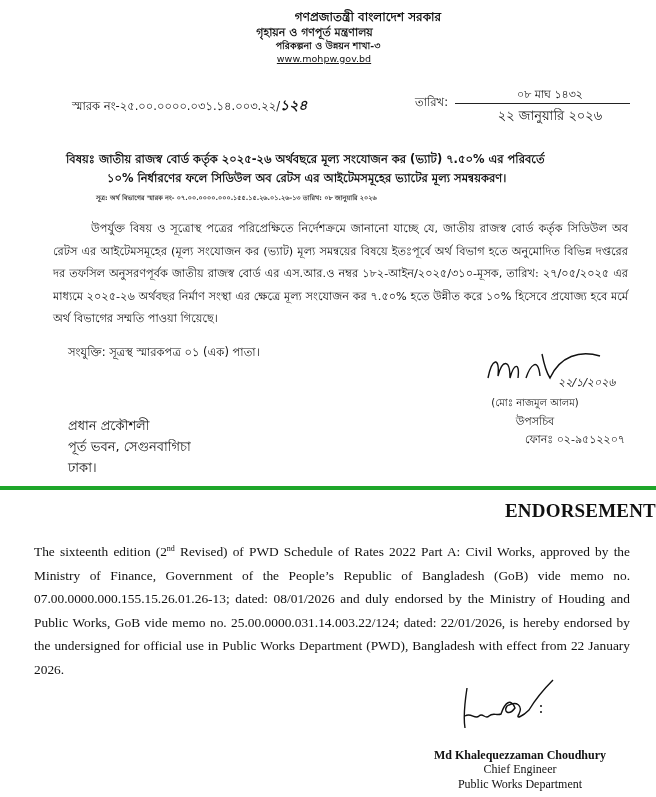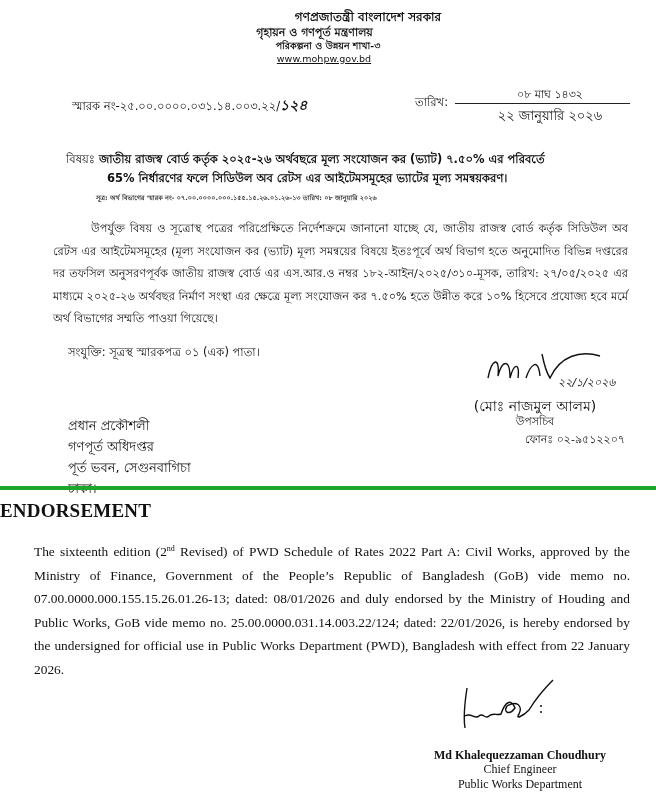--- a/index.html
+++ b/index.html
@@ -14,39 +14,39 @@
   .hdr4 { left: 0; width: 648px; top: 53px; font-size: 9.5px; text-decoration: underline; }
 
   .memo { left: 72px; top: 94px; font-size: 11.5px; text-align: center; }
   .memo .hand { font-style: italic; font-size: 14px; font-weight: bold; }
   .date-label { left: 415px; top: 94px; font-size: 11.5px; }
   .date-bn { left: 470px; width: 160px; top: 86px; font-size: 11px; text-align: center; }
   .date-line { left: 455px; width: 175px; top: 103px; height: 0; border-top: 1px solid #222; }
   .date-en { left: 470px; width: 160px; top: 106px; font-size: 13px; text-align: center; }
 
   .subject { left: 66px; top: 150px; width: 580px; font-size: 11.5px; font-weight: bold; line-height: 19px; }
-  .subject .lbl { font-weight: normal; }
+  .subject .lbl { font-weight: bold; }
   .subject .l2 { padding-left: 41px; display: block; }
   .ref { left: 96px; top: 193px; font-size: 6.5px; font-weight: bold; color: #333; }
 
   .body-p { left: 53px; top: 218px; width: 575px; font-size: 11.3px; line-height: 22.5px; text-align: justify; }
   .body-p .indent { display: inline-block; width: 38px; }
 
   .attach { left: 68px; top: 344px; font-size: 11.5px; }
 
   .sig1 { left: 480px; top: 348px; width: 150px; height: 45px; }
-  .sig1-name { left: 465px; width: 140px; top: 395px; font-size: 14px; text-align: center; }
+  .sig1-name { left: 465px; width: 140px; top: 395px; font-size: 10px; text-align: center; }
   .sig1-title { left: 465px; width: 140px; top: 413px; font-size: 11px; text-align: center; }
   .sig1-phone { left: 465px; top: 431px; font-size: 11px; width: 160px; text-align: right; }
 
   .recipient { left: 68px; top: 415px; font-size: 13px; line-height: 21px; }
 
   .divider { left: 0; top: 486px; width: 656px; height: 4px; background: #1ea62a; }
 
-  .endorse-title { left: 0; width: 656px; top: 500px; font-family: "Liberation Serif", serif; font-weight: bold; font-size: 19px; text-align: left; letter-spacing: 0.2px; }
+  .endorse-title { left: 0; width: 656px; top: 500px; font-family: "Liberation Serif", serif; font-weight: bold; font-size: 19px; text-align: right; letter-spacing: 0.2px; }
 
   .endorse-body { left: 34px; top: 540px; width: 596px; font-family: "Liberation Serif", serif; font-size: 13.4px; line-height: 23.5px; text-align: justify; }
   .endorse-body sup { font-size: 8px; line-height: 0; }
 
   .sig2 { left: 445px; top: 676px; width: 115px; height: 55px; }
   .sig2-name { left: 360px; width: 320px; top: 748px; font-family: "Liberation Serif", serif; font-weight: bold; font-size: 12px; text-align: center; }
   .sig2-title { left: 360px; width: 320px; top: 762px; font-family: "Liberation Serif", serif; font-size: 12px; text-align: center; }
   .sig2-dept { left: 360px; width: 320px; top: 777px; font-family: "Liberation Serif", serif; font-size: 12px; text-align: center; }
 </style>
 </head>
@@ -59,39 +59,38 @@
 
 <div class="abs memo bn"><span>স্মারক নং-২৫.০০.০০০০.০৩১.১৪.০০৩.২২/</span><span class="hand">১২৪</span></div>
 <div class="abs date-label bn">তারিখ:</div>
 <div class="abs date-bn bn">০৮ মাঘ ১৪৩২</div>
 <div class="abs date-line"></div>
 <div class="abs date-en bn">২২ জানুয়ারি ২০২৬</div>
 
 <div class="abs subject bn">
   <span class="lbl">বিষয়ঃ</span>
   <span>জাতীয় রাজস্ব বোর্ড কর্তৃক ২০২৫-২৬ অর্থবছরে মূল্য সংযোজন কর (ভ্যাট) ৭.৫০% এর পরিবর্তে</span>
-  <span class="l2">65% নির্ধারণের ফলে সিডিউল অব রেটস এর আইটেমসমূহের ভ্যাটের মূল্য সমন্বয়করণ।</span>
+  <span class="l2">১০% নির্ধারণের ফলে সিডিউল অব রেটস এর আইটেমসমূহের ভ্যাটের মূল্য সমন্বয়করণ।</span>
 </div>
 <div class="abs ref bn">সূত্র: অর্থ বিভাগের স্মারক নং- ০৭.০০.০০০০.০০০.১৫৫.১৫.২৬.০১.২৬-১৩ তারিখ: ০৮ জানুয়ারি ২০২৬</div>
 
 <div class="abs body-p bn"><span class="indent"></span><span>উপর্যুক্ত বিষয় ও সূত্রোস্থ পত্রের পরিপ্রেক্ষিতে নির্দেশক্রমে জানানো যাচ্ছে যে, জাতীয় রাজস্ব বোর্ড কর্তৃক সিডিউল অব রেটস এর আইটেমসমূহের (মূল্য সংযোজন কর (ভ্যাট) মূল্য সমন্বয়ের বিষয়ে ইতঃপূর্বে অর্থ বিভাগ হতে অনুমোদিত বিভিন্ন দপ্তরের দর তফসিল অনুসরণপূর্বক জাতীয় রাজস্ব বোর্ড এর এস.আর.ও নম্বর ১৮২-আইন/২০২৫/৩১০-মূসক, তারিখ: ২৭/০৫/২০২৫ এর মাধ্যমে ২০২৫-২৬ অর্থবছর নির্মাণ সংস্থা এর ক্ষেত্রে মূল্য সংযোজন কর ৭.৫০% হতে উন্নীত করে ১০% হিসেবে প্রযোজ্য হবে মর্মে অর্থ বিভাগের সম্মতি পাওয়া গিয়েছে।</span></div>
 
 <div class="abs attach bn">সংযুক্তি: সূত্রস্থ স্মারকপত্র ০১ (এক) পাতা।</div>
 
 <svg class="abs sig1" viewBox="0 0 150 45">
   <path d="M8 30 C 12 10, 20 8, 18 28 C 22 12, 30 10, 30 30 C 34 15, 40 14, 38 30 M 46 30 C 50 18, 58 8, 60 28 M 62 6 C 64 16, 66 24, 70 30 C 80 8, 100 2, 120 8" fill="none" stroke="#111" stroke-width="1.4"></path>
   <text x="78" y="38" font-size="11" font-style="italic" fill="#111">২২/১/২০২৬</text>
 </svg>
 <div class="abs sig1-name bn">(মোঃ নাজমুল আলম)</div>
 <div class="abs sig1-title bn">উপসচিব</div>
 <div class="abs sig1-phone bn">ফোনঃ ০২-৯৫১২২০৭</div>
 
 <div class="abs recipient bn">
   <div>প্রধান প্রকৌশলী</div>
-  <div>গণপূর্ত অধিদপ্তর</div>
   <div>পূর্ত ভবন, সেগুনবাগিচা</div>
   <div>ঢাকা।</div>
 </div>
 
 <div class="abs divider" style="background: rgb(30, 166, 42);"></div>
 
 <div class="abs endorse-title">ENDORSEMENT</div>
 <div class="abs endorse-body"><span>The sixteenth edition (2</span><sup>nd</sup><span> Revised) of PWD Schedule of Rates 2022 Part A: Civil Works, approved by the Ministry of Finance, Government of the People’s Republic of Bangladesh (GoB) vide memo no. 07.00.0000.000.155.15.26.01.26-13; dated: 08/01/2026 and duly endorsed by the Ministry of Houding and Public Works, GoB vide memo no. 25.00.0000.031.14.003.22/124; dated: 22/01/2026, is hereby endorsed by the undersigned for official use in Public Works Department (PWD), Bangladesh with effect from 22 January 2026.</span></div>
 
 <svg class="abs sig2" viewBox="0 0 115 55">

